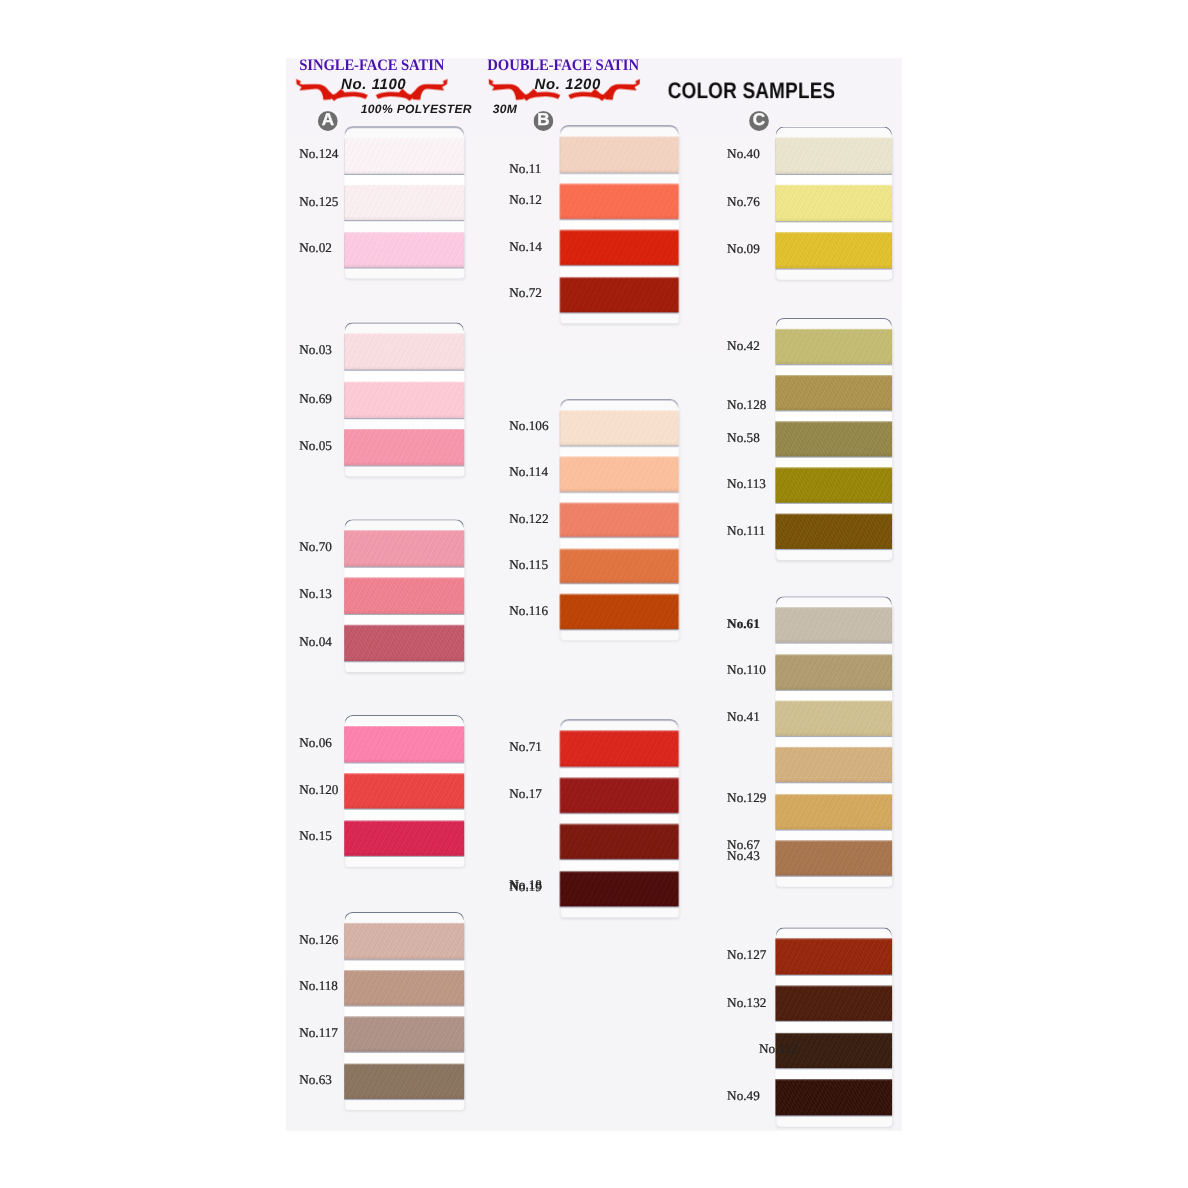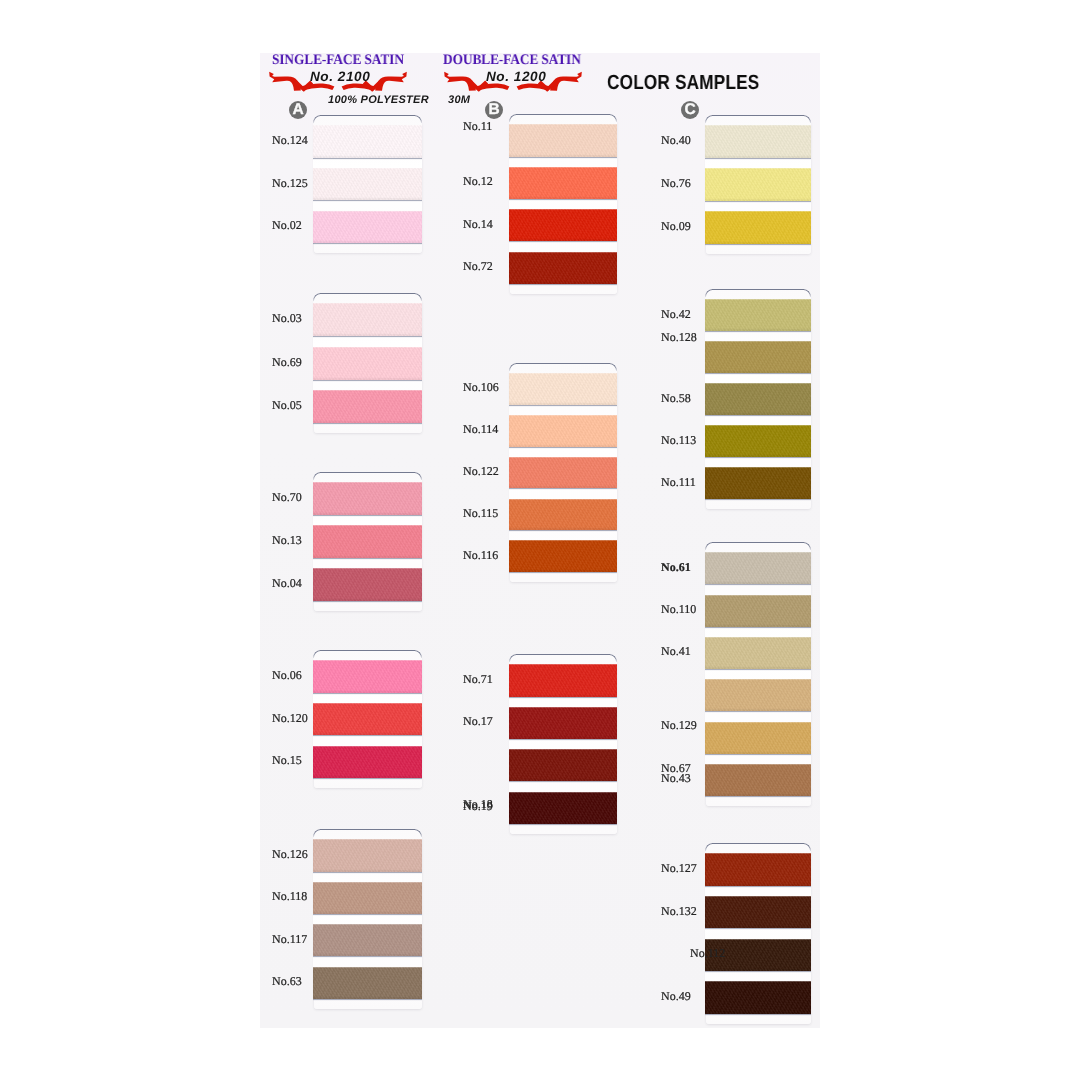--- a/index.html
+++ b/index.html
@@ -92,21 +92,21 @@
   </div>
   <div class="ribbon" style="left:515px;top:64px;width:68px;height:30px;transform:scaleX(-1);">
     <svg viewBox="268 64 68 30" width="68" height="30" xmlns="http://www.w3.org/2000/svg">
      <g fill="#da1608">
       <path d="M269.2 71.8 L273.8 74.1 L272.1 75.9 L274.6 76.7 Q282 76.4 288.0 76.5 Q294.6 76.7 297.2 80.4 Q299.6 83.8 300.5 88.0 L300.9 90.4 L294.0 90.8 L293.4 86.9 Q292.6 83.6 291.0 82.1 Q289.4 80.6 286.5 80.8 L272.2 82.2 L274.2 79.2 L269.6 76.6 Z"></path>
       <path d="M296.8 80.3 L303.4 86.7 L310.2 80.6 L313.2 83.8 L303.8 91.8 L293.6 83.1 Z"></path>
       <path d="M300.6 86.4 Q313 83.0 322.9 83.6 Q330.0 84.1 334.4 86.4 L332.4 90.0 Q327.8 88.0 322.0 87.7 Q313 87.4 302.6 90.5 Z"></path>
      </g>
     </svg>
   </div>
-  <div class="hdr num" style="left:310px;top:69px;">No. 2100</div>
+  <div class="hdr num" style="left:310px;top:69px;">No. 1100</div>
   <div class="hdr num" style="left:486px;top:69px;">No. 1200</div>
   <div class="hdr sub" style="left:327.5px;top:94px;">100% POLYESTER</div>
   <div class="hdr sub" style="left:448px;top:94px;">30M</div>
 
   <div class="badge" style="left:289px;top:101px;">A</div>
   <div class="grp" style="left:313px;top:115px;width:109px;height:128px;">
     <div class="grpfoot"></div>
     <div class="grpbg"></div>
     <div class="band" style="top: 9.5px; height: 33.17px; background: rgb(254, 246, 249);"></div>
     <div class="band" style="top: 52.87px; height: 32.47px; background: rgb(253, 241, 243);"></div>
@@ -166,21 +166,21 @@
   <div class="badge" style="left:485px;top:101px;">B</div>
   <div class="grp" style="left:509px;top:114px;width:108px;height:170px;">
     <div class="grpfoot"></div>
     <div class="grpbg"></div>
     <div class="band" style="top: 9.5px; height: 33px; background: rgb(246, 213, 194);"></div>
     <div class="band" style="top: 52.7px; height: 32.3px; background: rgb(254, 108, 78);"></div>
     <div class="band" style="top: 95.2px; height: 32.3px; background: rgb(220, 30, 6);"></div>
     <div class="band" style="top: 137.7px; height: 32.3px; background: rgb(161, 25, 5);"></div>
     <div class="grpcap"></div>
   </div>
-  <div class="lbl" style="left:463px;top:119px;">No.11</div>
+  <div class="lbl" style="left:463px;top:146px;">No.11</div>
   <div class="lbl" style="left:463px;top:174.25px;">No.12</div>
   <div class="lbl" style="left:463px;top:216.75px;">No.14</div>
   <div class="lbl" style="left:463px;top:259.25px;">No.72</div>
   <div class="grp" style="left:509px;top:363px;width:108px;height:209px;">
     <div class="grpfoot"></div>
     <div class="grpbg"></div>
     <div class="band" style="top: 9.5px; height: 32.3px; background: rgb(251, 227, 208);"></div>
     <div class="band" style="top: 52px; height: 31.6px; background: rgb(255, 193, 157);"></div>
     <div class="band" style="top: 93.8px; height: 31.6px; background: rgb(242, 128, 102);"></div>
     <div class="band" style="top: 135.6px; height: 31.6px; background: rgb(227, 115, 62);"></div>
@@ -222,21 +222,21 @@
     <div class="grpfoot"></div>
     <div class="grpbg"></div>
     <div class="band" style="top: 9.5px; height: 32.5px; background: rgb(197, 189, 115);"></div>
     <div class="band" style="top: 52.2px; height: 31.8px; background: rgb(172, 148, 77);"></div>
     <div class="band" style="top: 94.2px; height: 31.8px; background: rgb(149, 135, 72);"></div>
     <div class="band" style="top: 136.2px; height: 31.8px; background: rgb(152, 134, 5);"></div>
     <div class="band" style="top: 178.2px; height: 31.8px; background: rgb(118, 81, 4);"></div>
     <div class="grpcap"></div>
   </div>
   <div class="lbl" style="left:661px;top:306.5px;">No.42</div>
-  <div class="lbl" style="left:661px;top:330px;">No.128</div>
+  <div class="lbl" style="left:661px;top:361px;">No.128</div>
   <div class="lbl" style="left:661px;top:390.5px;">No.58</div>
   <div class="lbl" style="left:661px;top:432.5px;">No.113</div>
   <div class="lbl" style="left:661px;top:474.5px;">No.111</div>
   <div class="grp" style="left:705px;top:542px;width:106px;height:254px;">
     <div class="grpfoot"></div>
     <div class="grpbg"></div>
     <div class="band" style="top: 9.5px; height: 32.83px; background: rgb(200, 190, 172);"></div>
     <div class="band" style="top: 52.53px; height: 32.13px; background: rgb(177, 156, 110);"></div>
     <div class="band" style="top: 94.87px; height: 32.13px; background: rgb(209, 193, 145);"></div>
     <div class="band" style="top: 137.2px; height: 32.13px; background: rgb(213, 177, 126);"></div>

